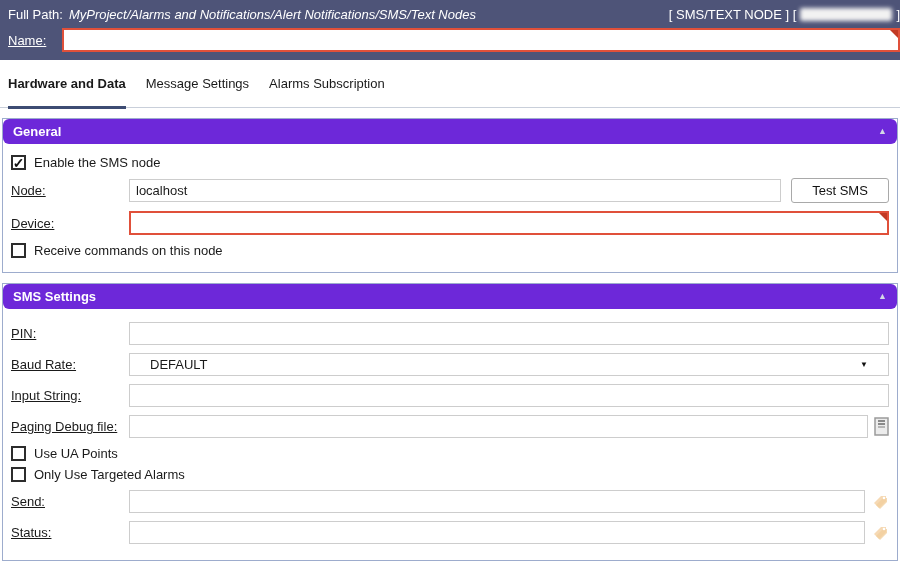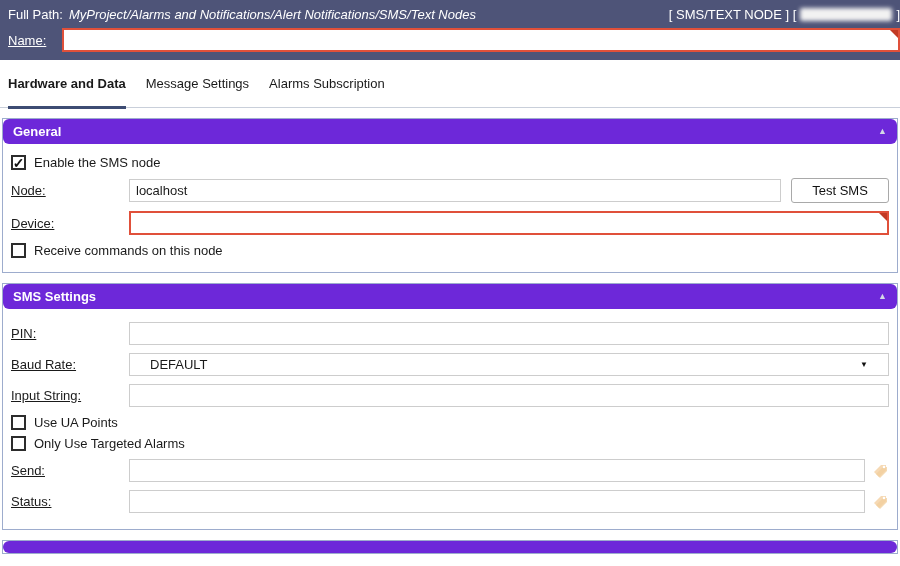--- a/index.html
+++ b/index.html
@@ -128,20 +128,32 @@
       <span class="flabel">Baud Rate:</span>
       <div class="dropdown">
         <span>DEFAULT</span>
         <span class="dd-arrow">▼</span>
       </div>
     </div>
     <div class="field-row">
       <span class="flabel">Input String:</span>
       <input class="txt" type="text" value="" style="">
     </div>
+    <div class="field-row">
+      <span class="flabel">Paging Debug file:</span>
+      <input class="txt" type="text" value="" style="">
+      <span class="row-icon">
+        <svg width="15" height="19" viewBox="0 0 15 19">
+          <rect x="1" y="1" width="13" height="17" fill="#ececec" stroke="#9a9a9a" stroke-width="1.5"></rect>
+          <rect x="4" y="3" width="7" height="2" fill="#8a8a8a"></rect>
+          <rect x="4" y="6" width="7" height="2" fill="#8a8a8a"></rect>
+          <rect x="4" y="9" width="7" height="2" fill="#b5b5b5"></rect>
+        </svg>
+      </span>
+    </div>
     <div class="checkbox-row">
       <span class="checkbox"></span>
       <span>Use UA Points</span>
     </div>
     <div class="checkbox-row">
       <span class="checkbox"></span>
       <span>Only Use Targeted Alarms</span>
     </div>
     <div class="field-row">
       <span class="flabel">Send:</span>

